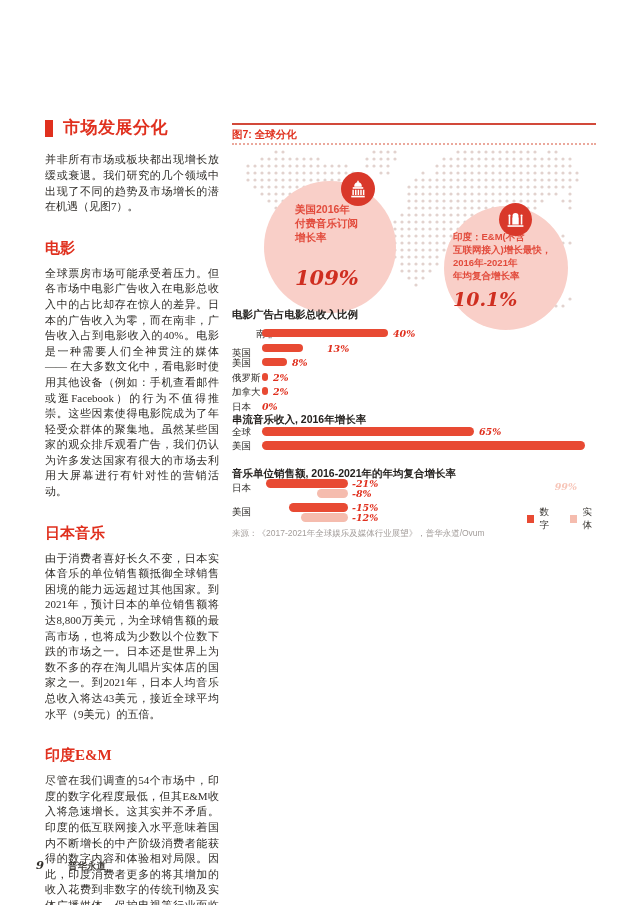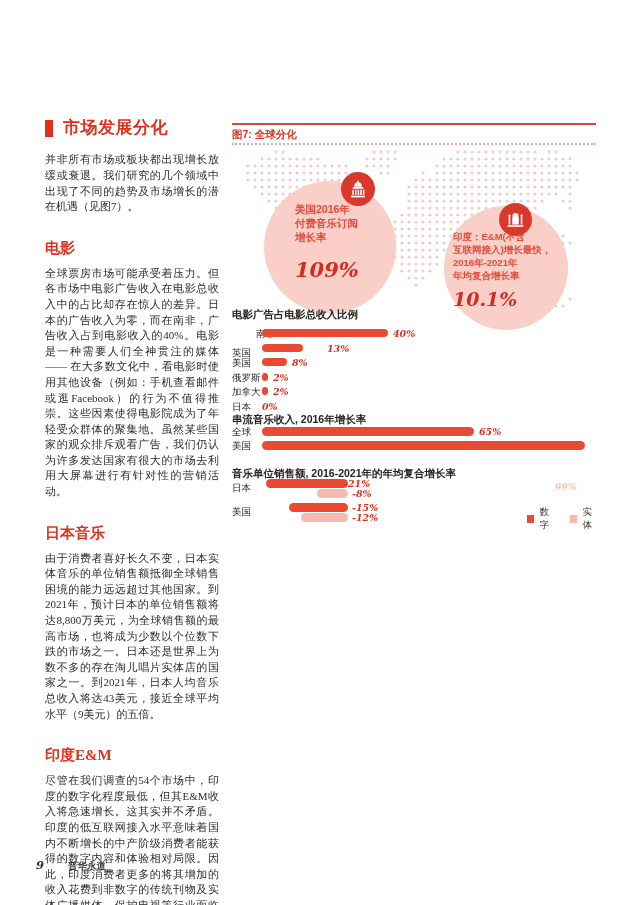--- a/index.html
+++ b/index.html
@@ -26,21 +26,21 @@
   .fig-dotted{position:absolute;left:0;top:25px;width:364px;height:0;border-top:2px dotted #eba89c}
   .map-svg{position:absolute;left:0;top:32px}
 
   .callout{position:absolute;border-radius:50%;background:var(--circle-pink)}
   .callout-us{left:32px;top:63px;width:132px;height:132px}
   .callout-in{left:212px;top:88px;width:124px;height:124px}
   .c-text-us{position:absolute;left:31px;top:21px}
   .c-text-in{position:absolute;left:9px;top:24px}
   .c-line{font:bold 10.5px/14px "Liberation Sans",sans-serif;color:#e24b3c;white-space:nowrap}
   .c-line.small{font:bold 9.5px/13px "Liberation Sans",sans-serif}
-  .c-value{font:bold italic 21px "DejaVu Serif",serif;color:#cf2e20;margin-top:13px}
+  .c-value{font:bold italic 21px "DejaVu Serif",serif;color:#cf2e20;margin-top:21px}
   .c-value.small{font-size:19px;margin-top:6px}
 
   .icon-badge{position:absolute;width:34px;height:34px;border-radius:50%;background:#d9382a;display:flex;align-items:center;justify-content:center}
   .badge-us{left:109px;top:54px}
   .badge-in{left:267px;top:85px;width:33px;height:33px}
 
   .chart{position:absolute;left:0;width:368px}
   .chart-title{font:bold 10.5px "Liberation Sans",sans-serif;color:#25221f}
   .rows{position:absolute;left:0;right:0}
   .cat{position:absolute;font:9.5px "Liberation Sans",sans-serif;color:#2b2825;white-space:nowrap}
@@ -695,37 +695,38 @@
           <div class="bar red" style="left: 30px; top: 15px; width: 323px; height: 9px;"></div>
           <div class="val inside" style="left: 309px; top: 15px; width: 36px; margin-top: 40px;">99%</div>
         </div>
     </div>
 
     <div class="chart" style="top:349px;height:62px">
       <div class="chart-title">音乐单位销售额, 2016-2021年的年均复合增长率</div>
       <div class="rows" style="top:12px">
           <div class="cat" style="left: 0px; top: 3px;">日本</div>
           <div class="bar red" style="left: 34px; top: 0px; width: 82px; height: 9px;"></div>
-          <div class="val" style="left: 112px; top: -1px; text-align: center;">-21%</div>
+          <div class="val" style="left: 120px; top: -1px; text-align: center;">-21%</div>
           <div class="bar pink" style="left: 85px; top: 10px; width: 31px; height: 9px;"></div>
           <div class="val" style="left: 120px; top: 9px;">-8%</div>
           <div class="cat" style="left: 0px; top: 27px;">美国</div>
           <div class="bar red" style="left: 57px; top: 24px; width: 59px; height: 9px;"></div>
           <div class="val" style="left: 120px; top: 23px;">-15%</div>
           <div class="bar pink" style="left: 69px; top: 34px; width: 47px; height: 9px;"></div>
           <div class="val" style="left: 120px; top: 33px;">-12%</div>
         </div>
     </div>
 
     <div class="legend">
       <span class="swatch digital"></span>
       <span>数字</span>
       <span class="swatch physical"></span>
       <span>实体</span>
     </div>
 
+    <div class="source">来源：《2017-2021年全球娱乐及媒体行业展望》，普华永道/Ovum</div>
   </section>
 
   <footer class="footer">
     <span class="page-num">9</span>
     <span class="brand">普华永道</span>
   </footer>
 </div>
 
 </body></html>

